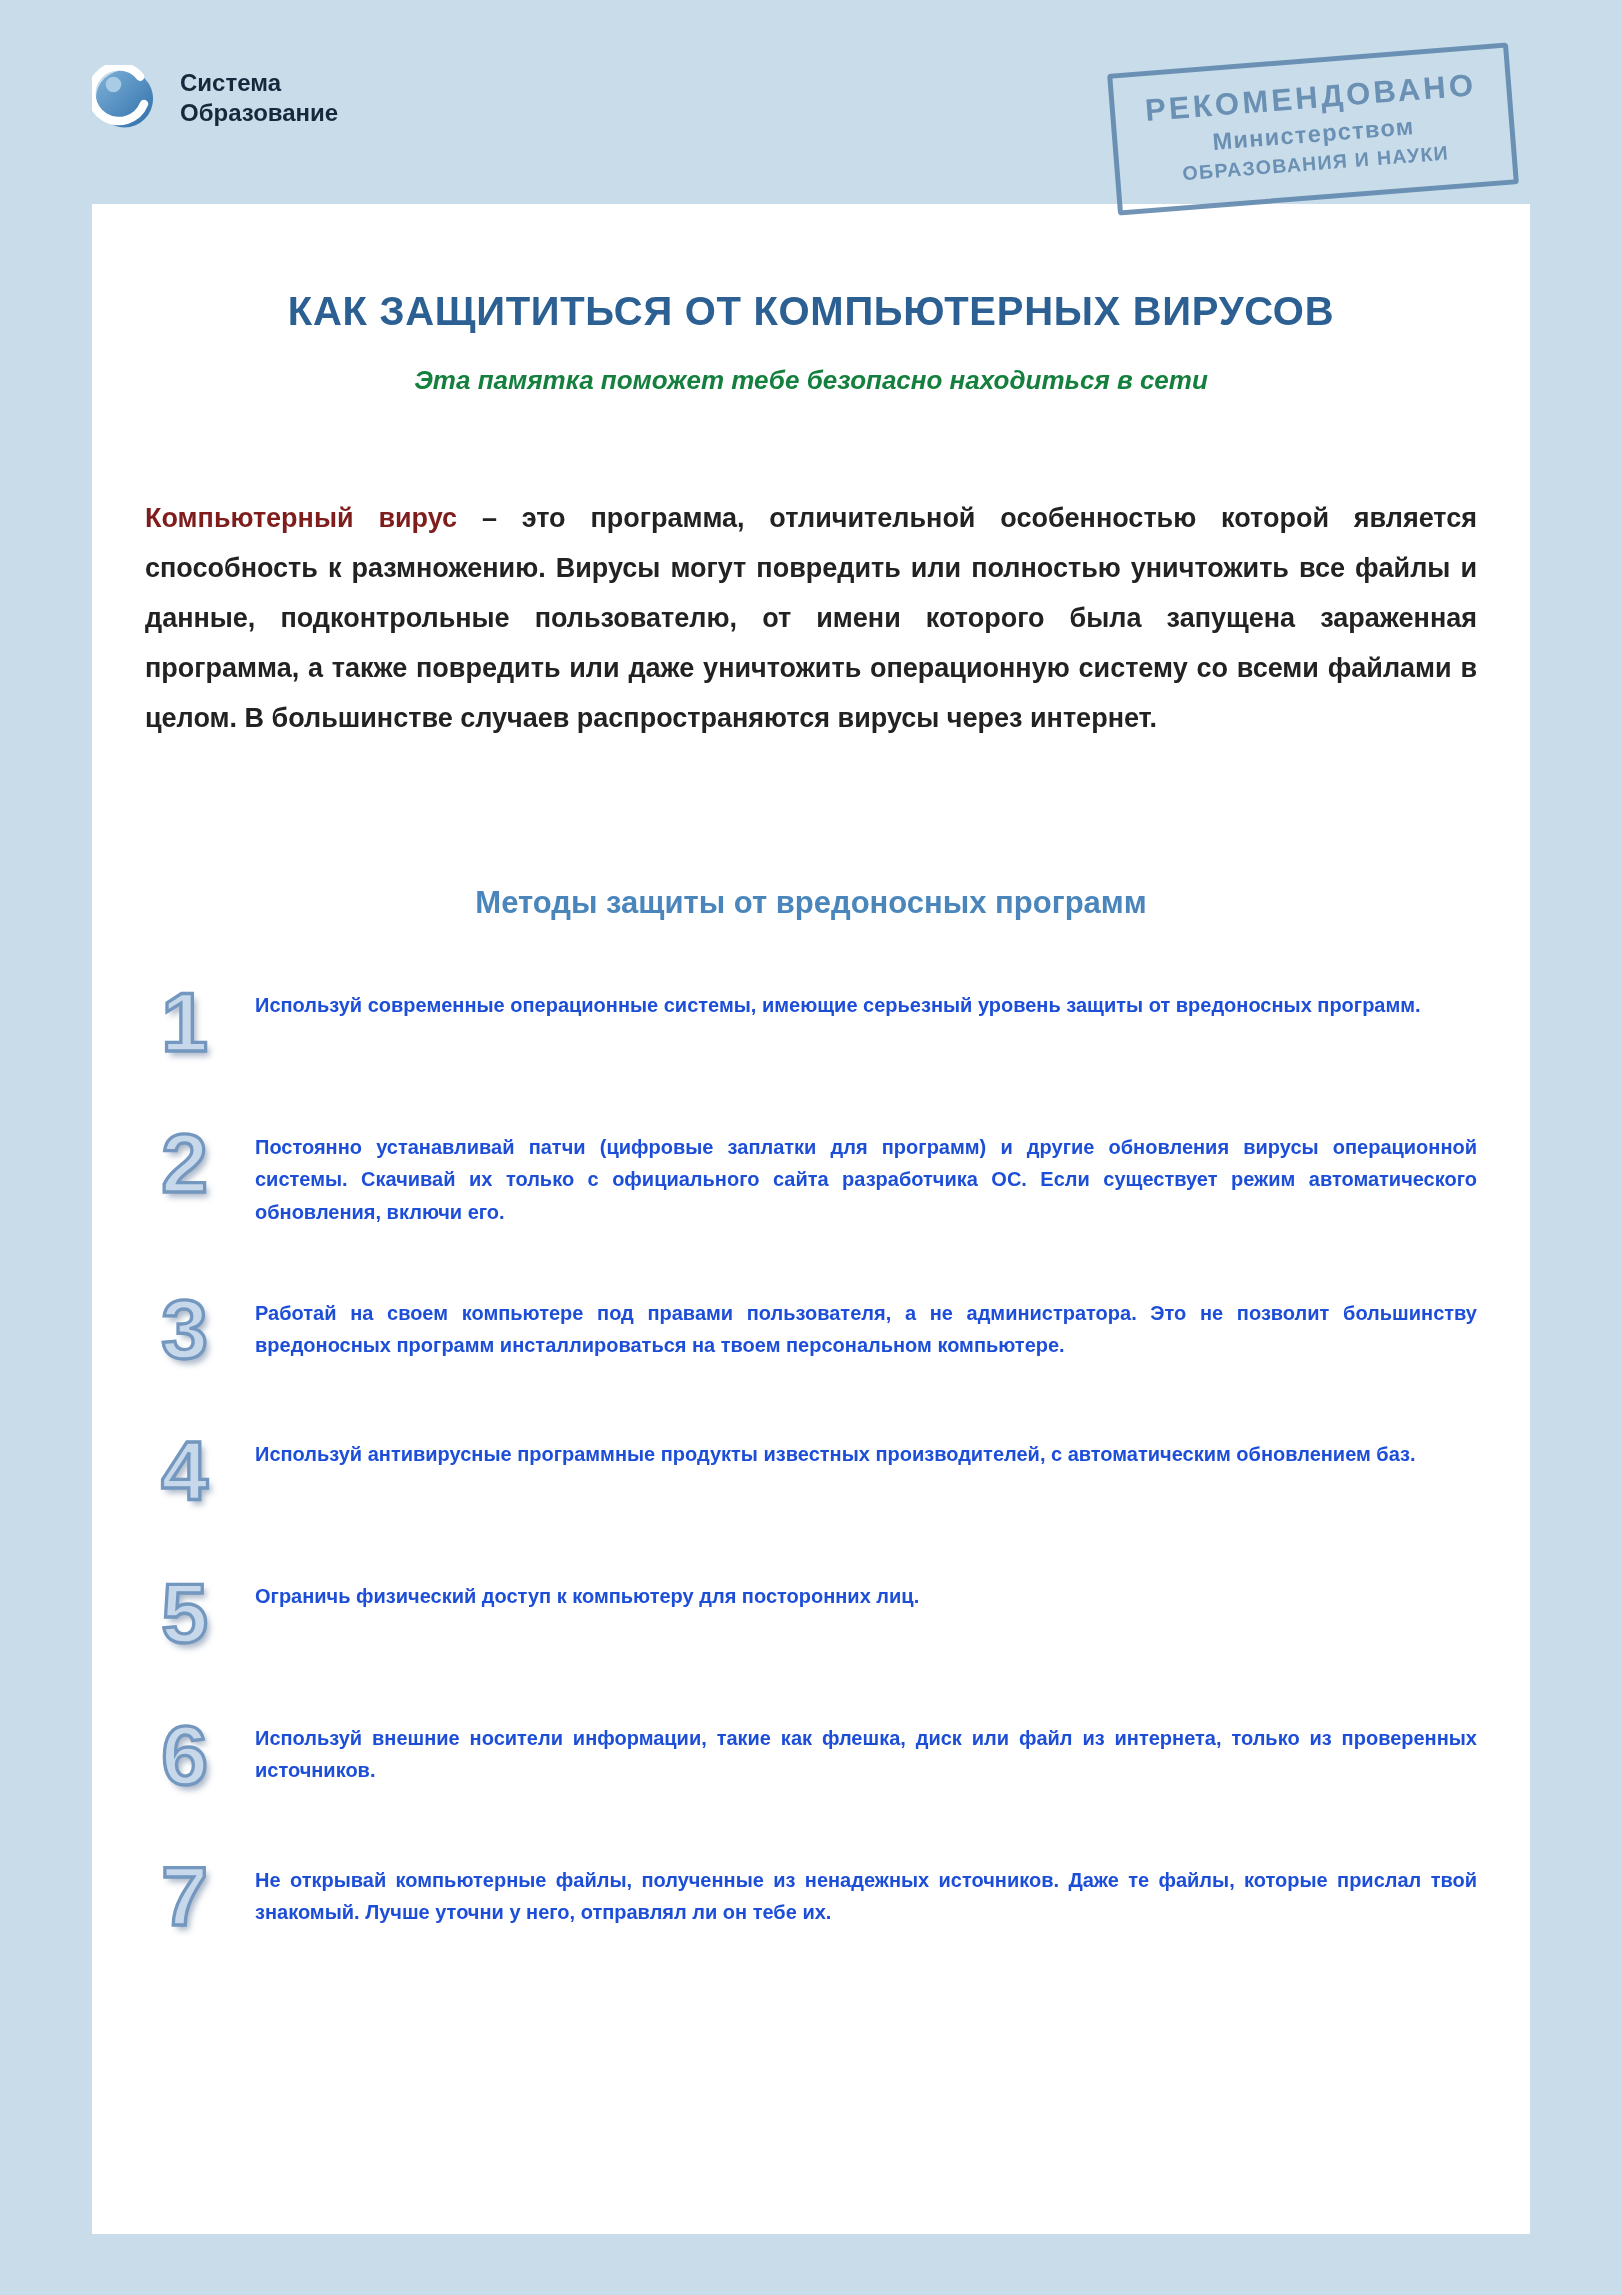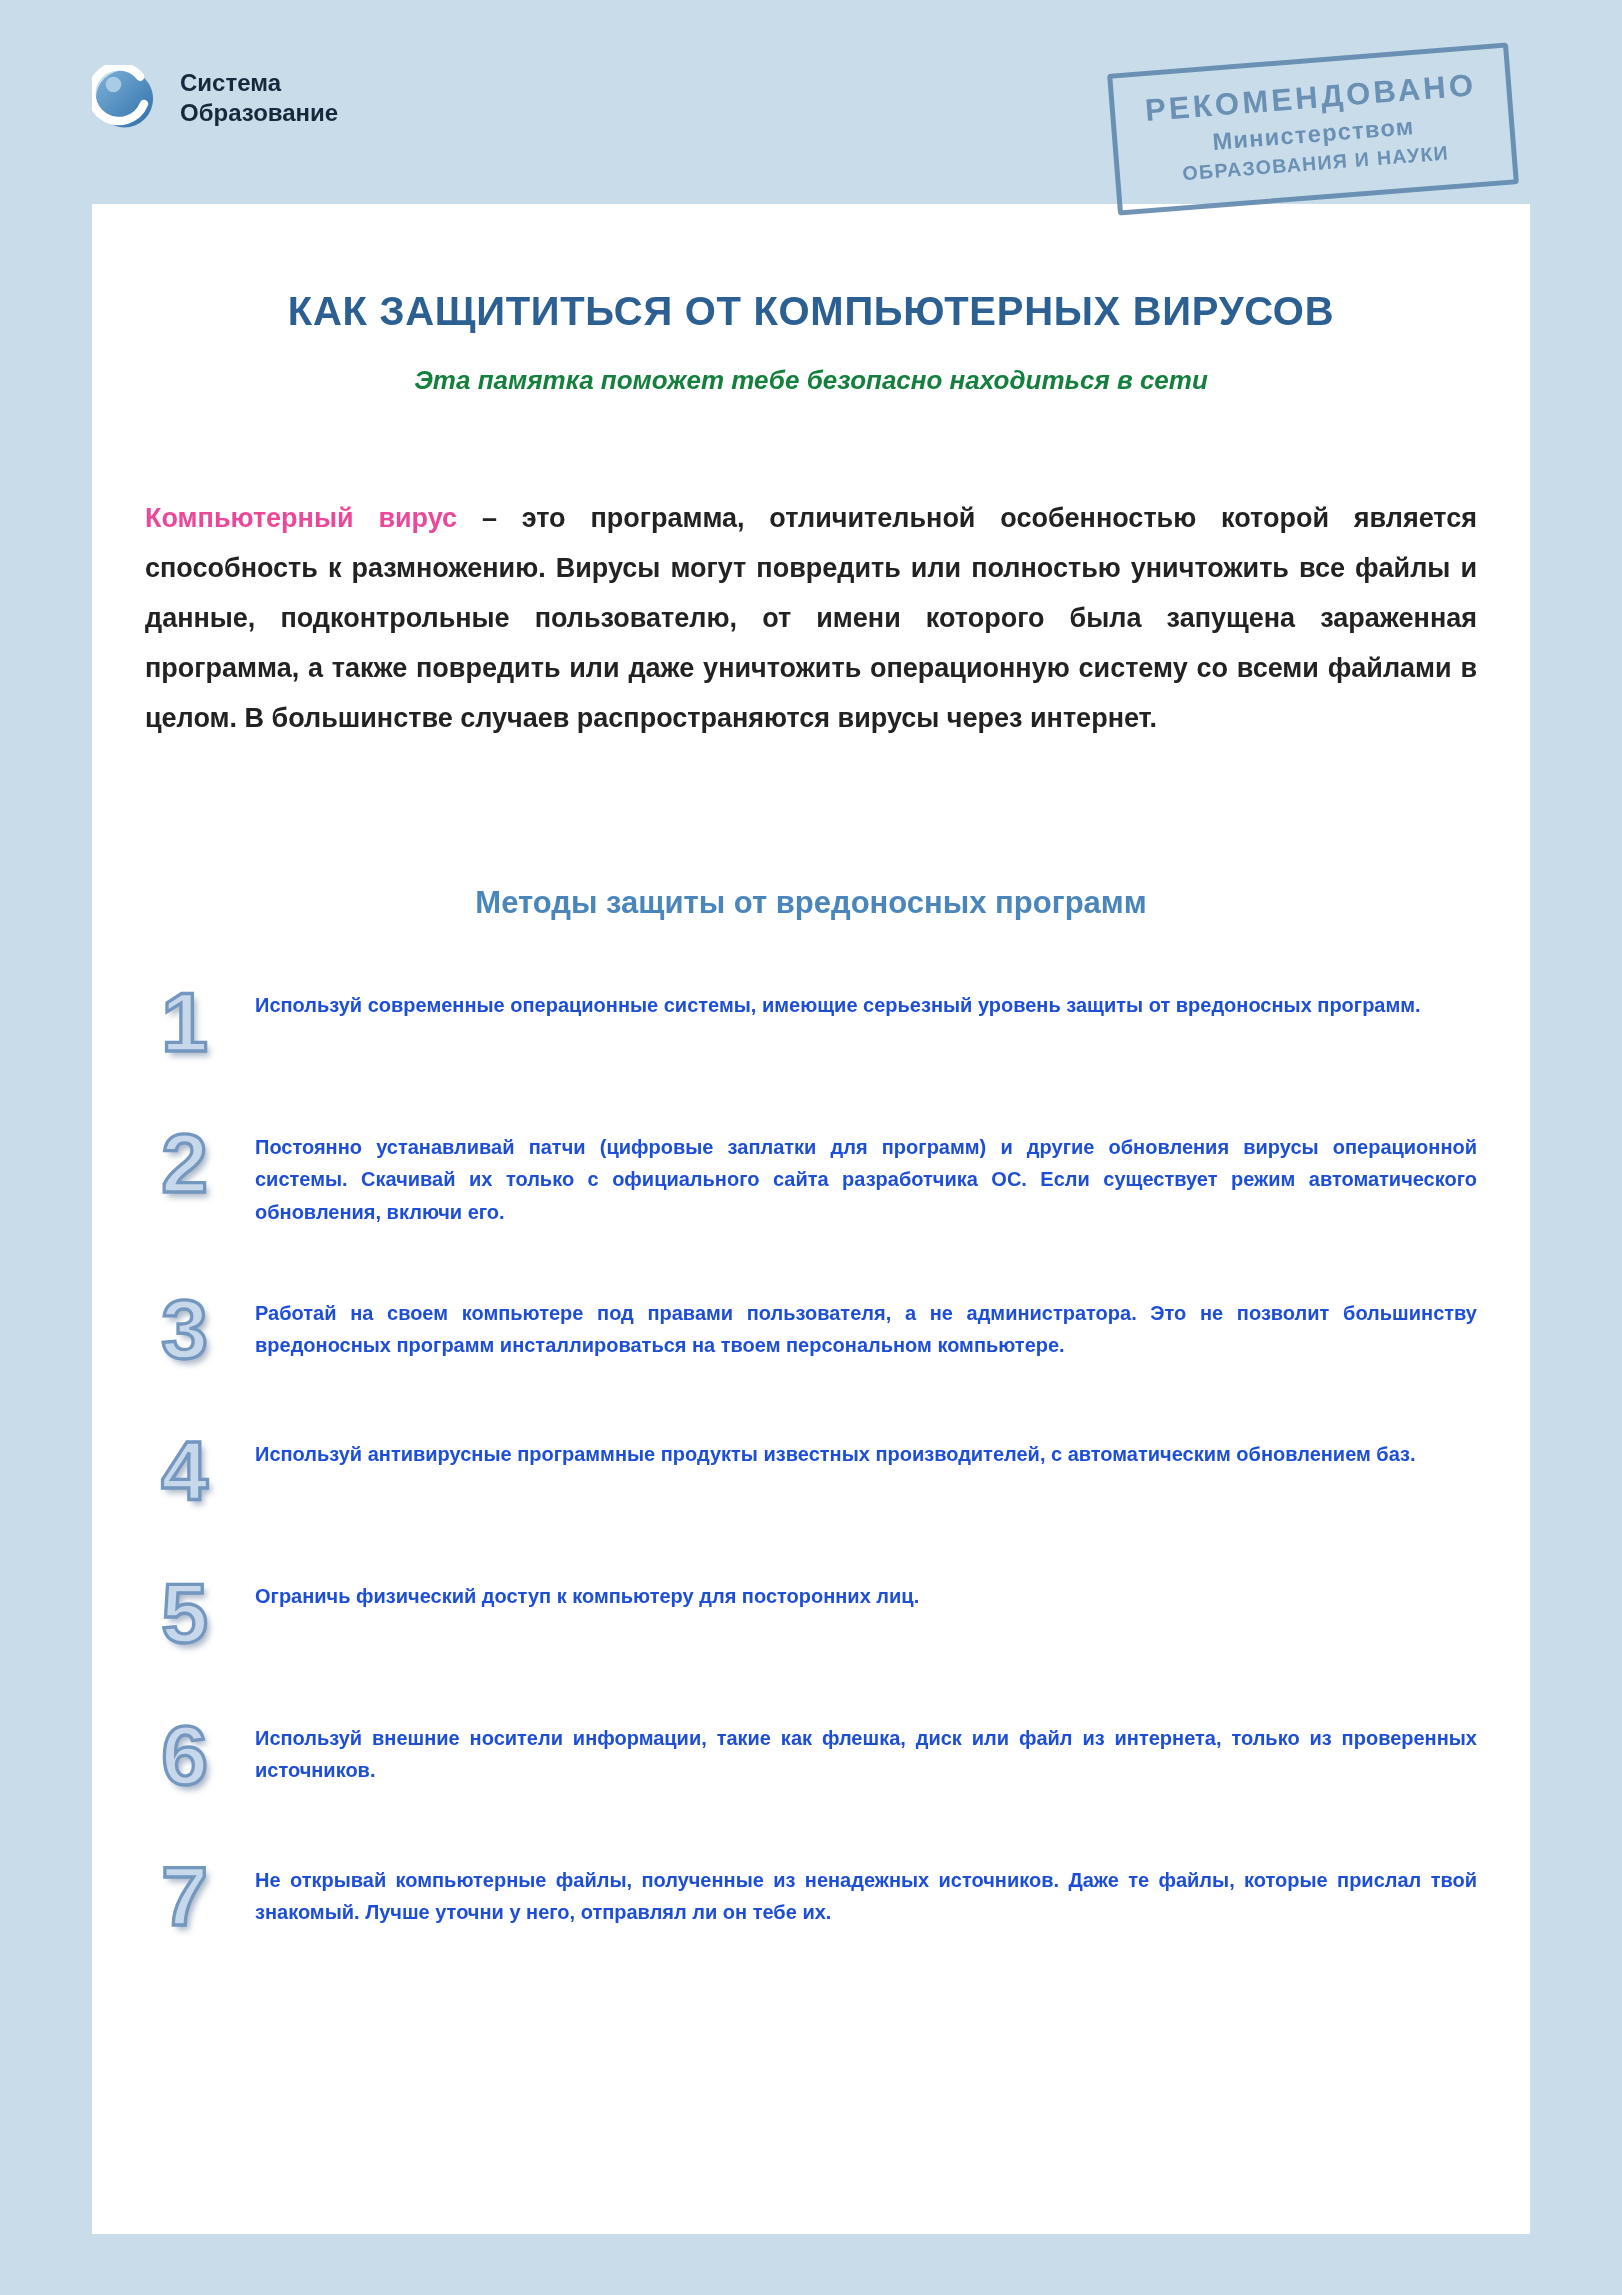--- a/index.html
+++ b/index.html
@@ -84,21 +84,21 @@
 
   .intro {
     margin-top: 98px;
     font-size: 27px;
     font-weight: 600;
     line-height: 1.85;
     text-align: justify;
     color: #222222;
   }
   .intro .term {
-    color: #ec4899;
+    color: #7f1d1d;
     font-weight: 700;
   }
 
   .section-heading {
     margin-top: 141px;
     text-align: center;
     font-size: 31px;
     font-weight: 700;
     color: #4a86bc;
   }

